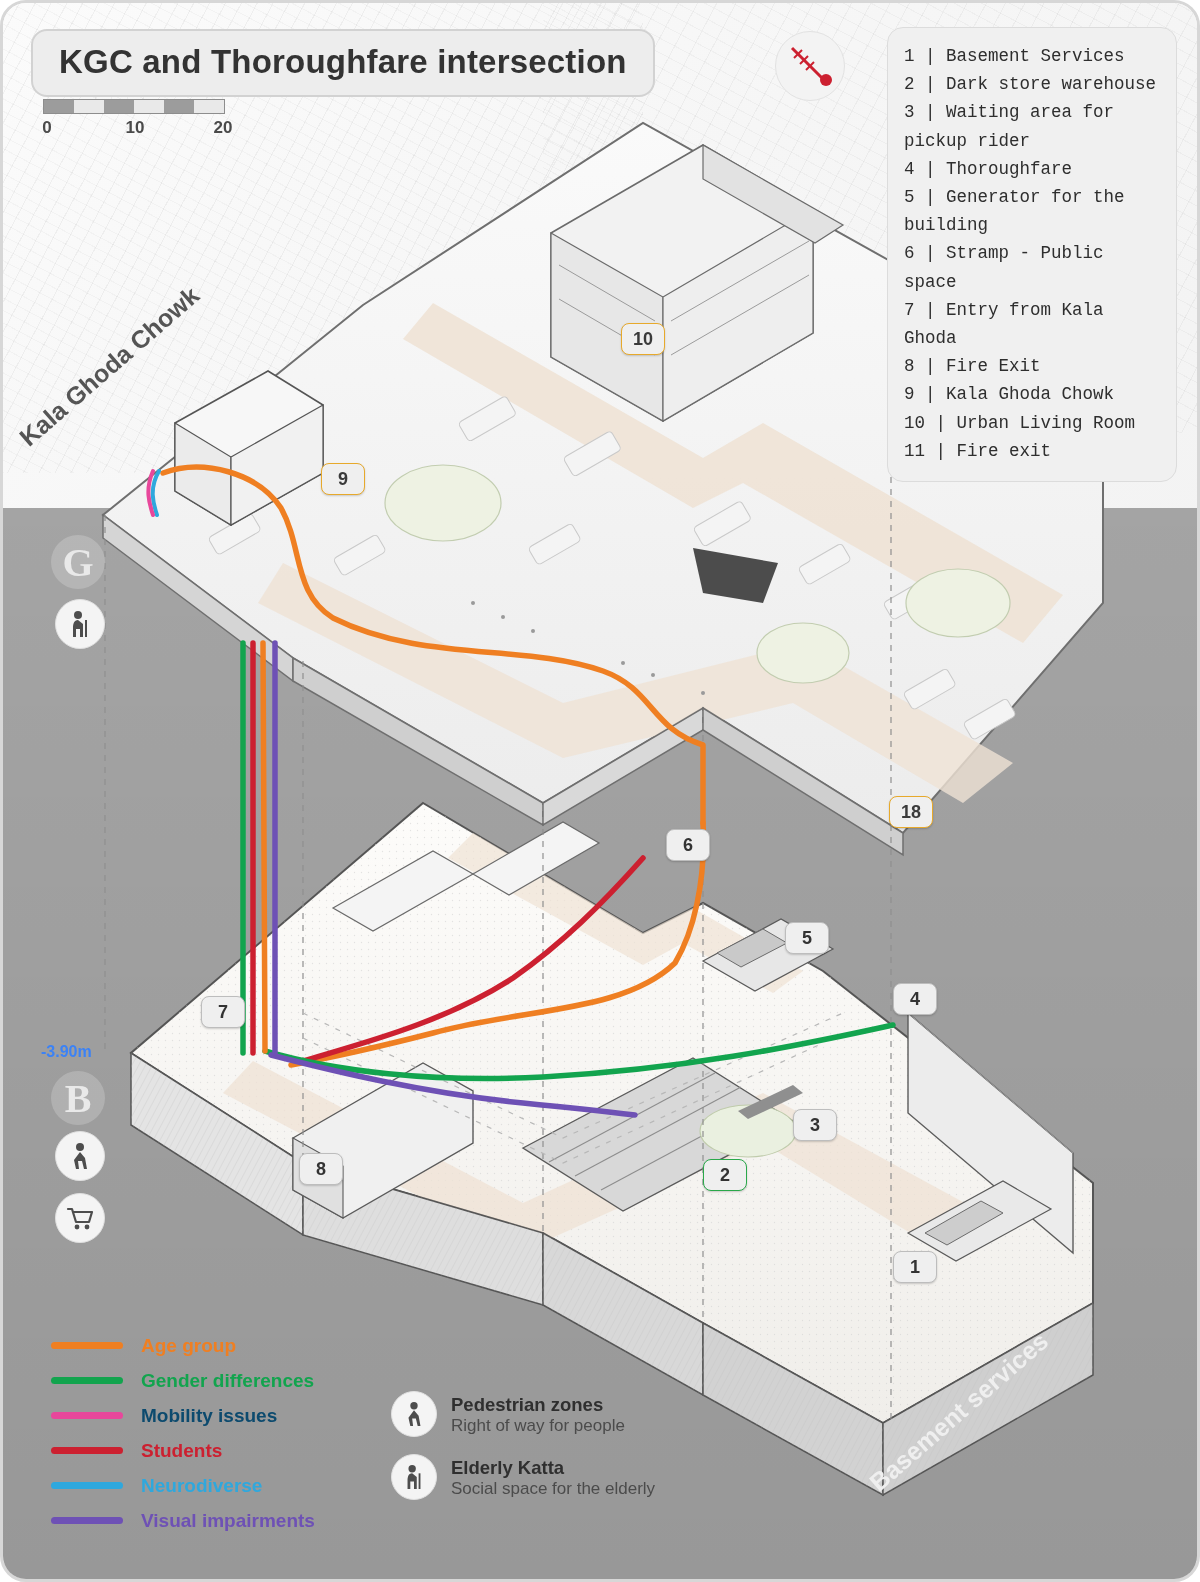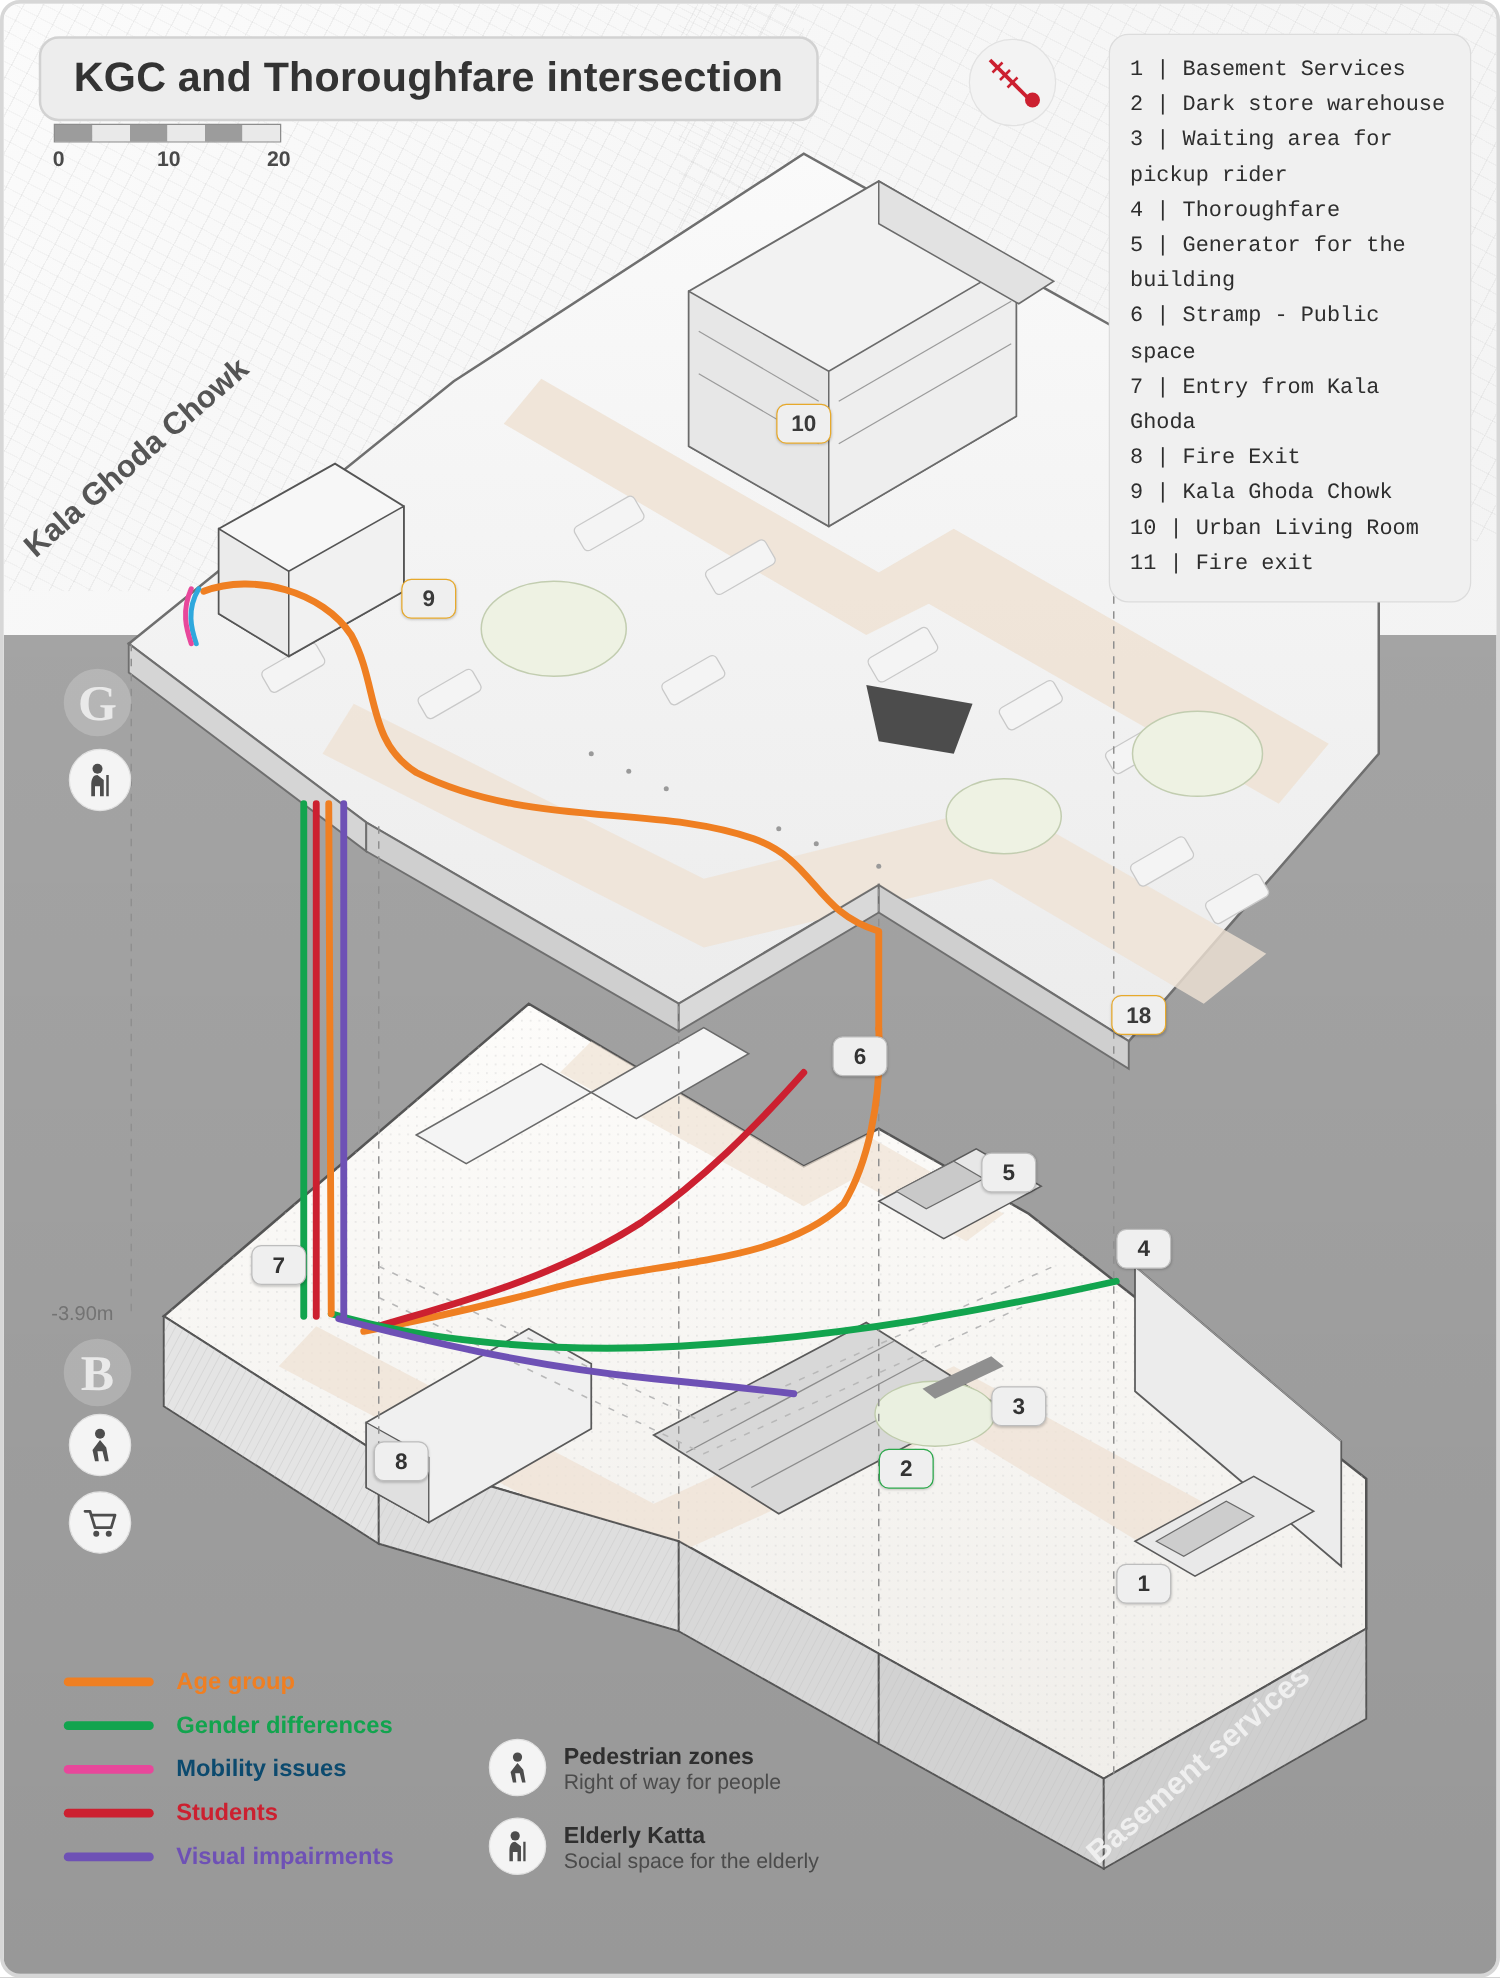--- a/index.html
+++ b/index.html
@@ -6,21 +6,21 @@
   body{
     width:1200px;height:1582px;
     background:#ffffff;
     font-family:"Liberation Sans", sans-serif;
     overflow:hidden;
   }
   #stage{
     position:relative;width:1200px;height:1582px;
     background:#fdfdfd;
     border:3px solid #d7d7d7;
-    border-radius:16px;
+    border-radius:26px;
     box-sizing:border-box;
     overflow:hidden;
   }
   
   .upper-bg{
     position:absolute;left:0;top:0;width:1200px;height:880px;
     background:
       linear-gradient(140deg,#fbfbfb 0%,#f6f6f6 40%,#f2f2f2 100%);
   }
   .lower-bg{
@@ -97,21 +97,21 @@
     font-size:40px;font-weight:bold;color:#e9e9e9;
     font-family:"Liberation Serif", serif;
   }
   
   .rot-label{
     position:absolute;font-size:25px;font-weight:bold;color:#5a5a5a;
     white-space:nowrap;
   }
   .kgc-label{left:30px;top:420px;transform:rotate(-41deg);transform-origin:left bottom;color:#555;}
   .bs-label{left:880px;top:1465px;transform:rotate(-41deg);transform-origin:left bottom;color:#efefef;}
-  .depth-label{position:absolute;left:38px;top:1040px;font-size:16px;font-weight:normal;color:#737373;}
+  .depth-label{position:absolute;left:38px;top:1040px;font-size:16px;font-weight:bold;color:#3b82f6;}
   
   .routes{position:absolute;left:48px;top:1325px;}
   .route-row{display:flex;align-items:center;height:35px;}
   .route-row .swatch{width:72px;height:7px;border-radius:4px;margin-right:18px;}
   .route-row .txt{font-size:19px;font-weight:bold;text-align:right;}
   
   .ilegend{position:absolute;left:388px;top:1388px;}
   .ilegend .row{display:flex;align-items:flex-end;margin-bottom:17px;}
   .ilegend .ic{
     width:44px;height:44px;border-radius:50%;background:#f4f4f4;border:1px solid #e1e1e1;
@@ -392,20 +392,24 @@
     </div>
     <div class="route-row">
       <span class="swatch" style="background:#e8479b"></span>
       <span class="txt" style="color:#0c4a6e">Mobility issues</span>
     </div>
     <div class="route-row">
       <span class="swatch" style="background:#cc2030"></span>
       <span class="txt" style="color:#cc2030">Students</span>
     </div>
     <div class="route-row">
+      <span class="swatch" style="background:#2fa8dd"></span>
+      <span class="txt" style="color:#2fa8dd">Neurodiverse</span>
+    </div>
+    <div class="route-row">
       <span class="swatch" style="background:#6e51b5"></span>
       <span class="txt" style="color:#6e51b5">Visual impairments</span>
     </div>
   </div>
 
   <div class="ilegend">
     <div class="row">
       <span class="ic">
         <svg width="24" height="26" viewBox="0 0 26 28">
             <circle cx="13" cy="5" r="4" fill="#4d4d4d"></circle>

